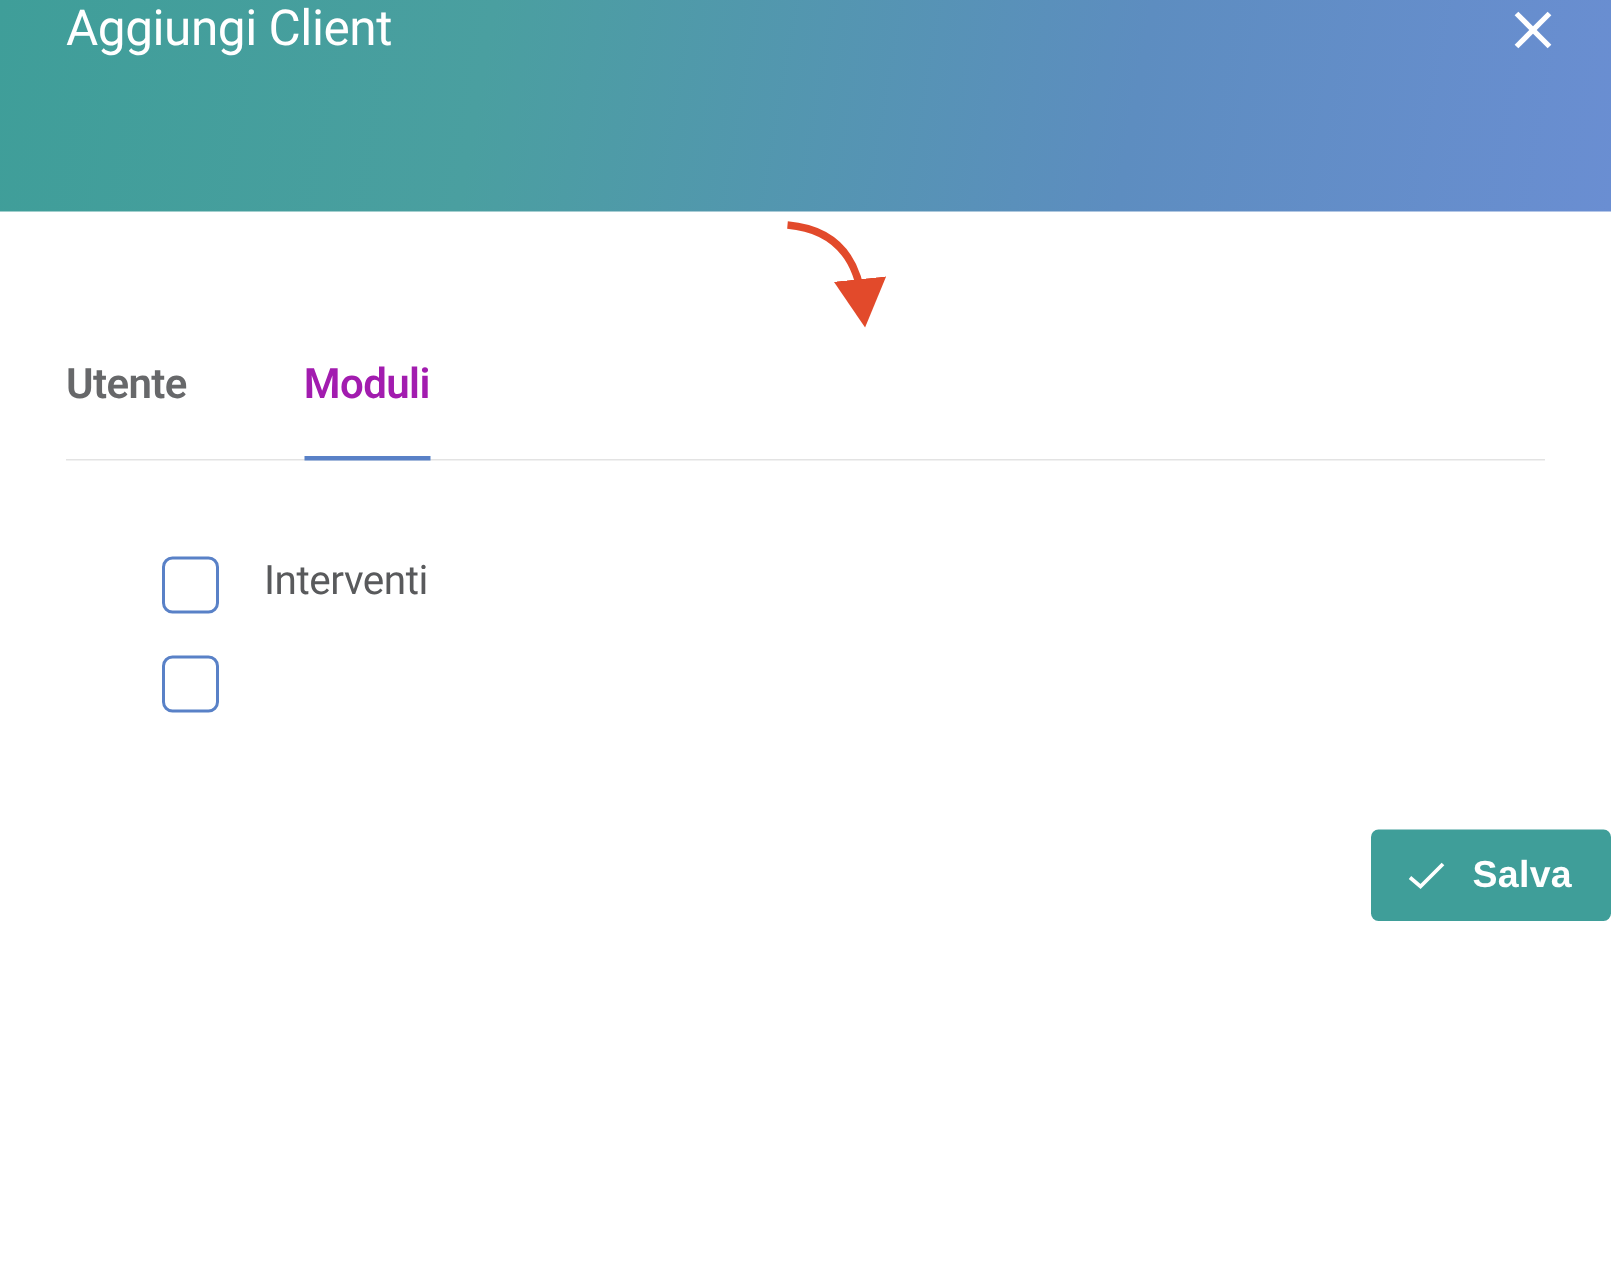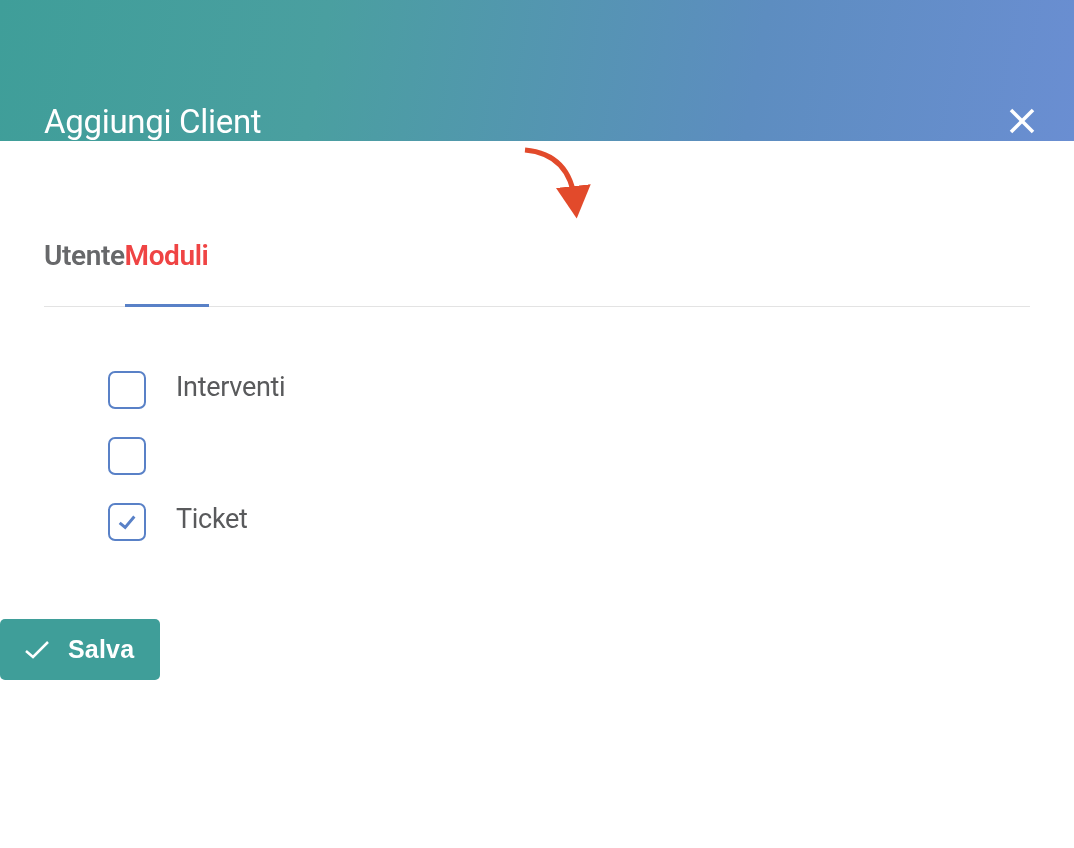--- a/index.html
+++ b/index.html
@@ -8,21 +8,21 @@
       background: #ffffff;
       width: 1074px;
       height: 848px;
       overflow: hidden;
       position: relative;
     }
     .header {
       height: 141px;
       background: linear-gradient(100deg, #3f9e99 0%, #4a9fa0 30%, #5d8dc0 70%, #6a8ed2 100%);
       display: flex;
-      align-items: flex-end;
+      align-items: flex-start;
       justify-content: space-between;
       padding: 0 32px 0 44px;
     }
     .header-title {
       color: #ffffff;
       font-size: 33px;
       font-weight: 400;
       letter-spacing: -0.3px;
     }
     .close-btn {
@@ -39,35 +39,36 @@
       position: absolute;
       left: 505px;
       top: 140px;
       width: 100px;
       height: 90px;
       pointer-events: none;
     }
 
     .tabs {
       display: flex;
+      gap: 78px;
       margin: 98px 44px 0 44px;
       border-bottom: 1px solid #e3e3e3;
       position: relative;
     }
     .tab {
       font-size: 28px;
       font-weight: 600;
       color: #67686a;
       padding-bottom: 34px;
       cursor: pointer;
       letter-spacing: -0.4px;
       position: relative;
     }
     .tab.active {
-      color: #ef4444;
+      color: #a21caf;
     }
     .tab.active::after {
       content: "";
       position: absolute;
       bottom: -1px;
       left: 0;
       right: -1px;
       height: 3px;
       background: #5981c7;
     }
@@ -103,21 +104,21 @@
     .checkbox.checked svg { display: block; }
     .option-label {
       font-size: 27px;
       color: #595a5c;
       font-weight: 400;
       letter-spacing: -0.3px;
     }
 
     .save-row {
       display: flex;
-      justify-content: flex-start;
+      justify-content: flex-end;
       margin-top: 78px;
     }
     .save-btn {
       background: #3f9e99;
       color: #ffffff;
       border: none;
       border-radius: 5px;
       font-size: 25px;
       font-weight: 600;
       padding: 16px 26px 16px 24px;
@@ -161,28 +162,20 @@
     <div class="checkbox">
       
     </div>
     <div class="option-label">Interventi</div>
   </div>
   <div class="option-row">
     <div class="checkbox">
       
     </div>
   </div>
-  <div class="option-row">
-    <div class="checkbox checked">
-      <svg width="22" height="22" viewBox="0 0 24 24">
-          <polyline points="4 13 10 18 20 6"></polyline>
-        </svg>
-    </div>
-    <div class="option-label">Ticket</div>
-  </div>
 </div>
 
 <div class="save-row">
   <button class="save-btn">
     <svg width="26" height="20" viewBox="0 0 26 20">
       <polyline points="2 11 9 17 24 2"></polyline>
     </svg>
     <span>Salva</span>
   </button>
 </div>

